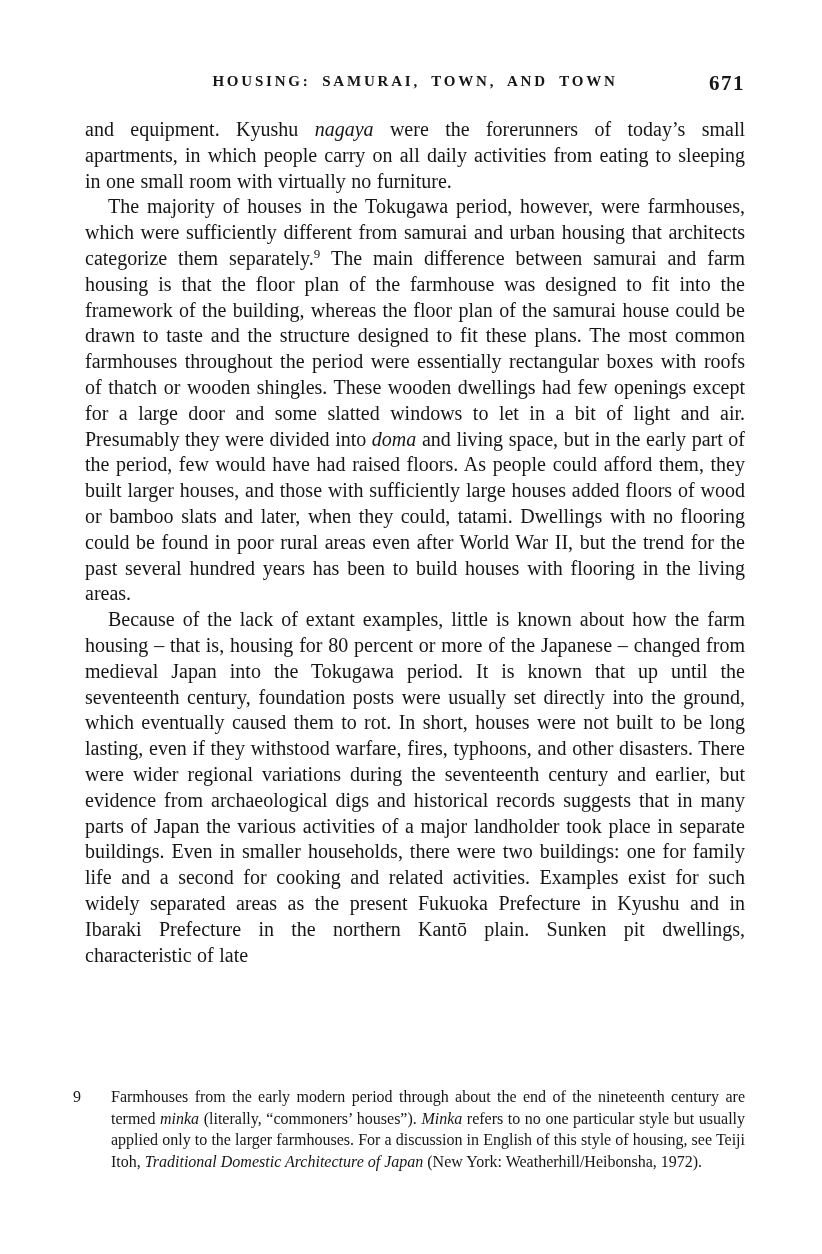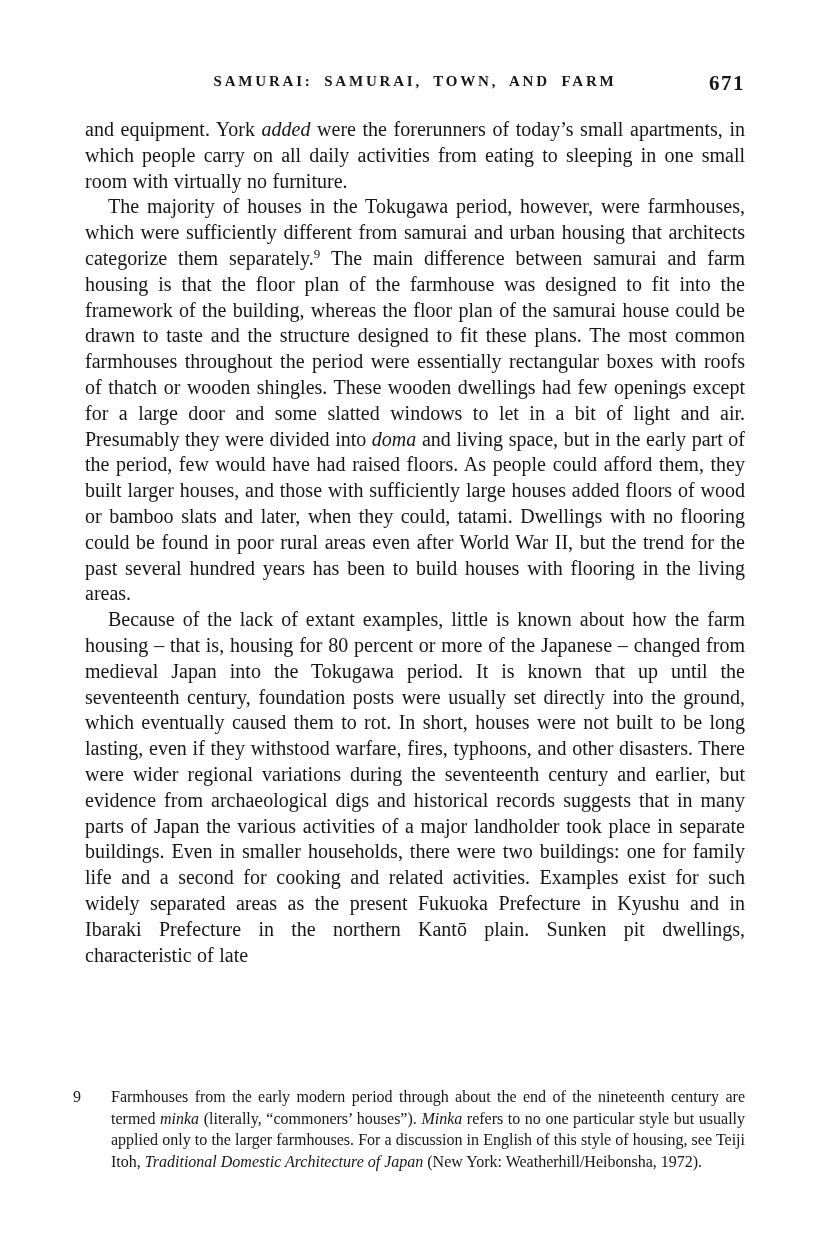--- a/index.html
+++ b/index.html
@@ -83,26 +83,26 @@
     text-align: justify;
     margin-left: 21px;
   }
 </style>
 </head>
 <body>
 
 <div class="page">
 
   <header class="running-head">
-    <span class="rh-title">SAMURAI: SAMURAI, TOWN, AND FARM</span>
+    <span class="rh-title">HOUSING: SAMURAI, TOWN, AND TOWN</span>
     <span class="rh-folio">671</span>
   </header>
 
   <main class="body-text">
-    <p><span>and equipment. York </span><em>added</em><span> were the forerunners of today’s small apartments, in which people carry on all daily activities from eating to sleeping in one small room with virtually no furniture.</span></p>
+    <p><span>and equipment. Kyushu </span><em>nagaya</em><span> were the forerunners of today’s small apartments, in which people carry on all daily activities from eating to sleeping in one small room with virtually no furniture.</span></p>
     <p class="indent"><span>The majority of houses in the Tokugawa period, however, were farmhouses, which were sufficiently different from samurai and urban housing that architects categorize them separately.</span><sup>9</sup><span> The main difference between samurai and farm housing is that the floor plan of the farmhouse was designed to fit into the framework of the building, whereas the floor plan of the samurai house could be drawn to taste and the structure designed to fit these plans. The most common farmhouses throughout the period were essentially rectangular boxes with roofs of thatch or wooden shingles. These wooden dwellings had few openings except for a large door and some slatted windows to let in a bit of light and air. Presumably they were divided into </span><em>doma</em><span> and living space, but in the early part of the period, few would have had raised floors. As people could afford them, they built larger houses, and those with sufficiently large houses added floors of wood or bamboo slats and later, when they could, tatami. Dwellings with no flooring could be found in poor rural areas even after World War II, but the trend for the past several hundred years has been to build houses with flooring in the living areas.</span></p>
     <p class="indent"><span>Because of the lack of extant examples, little is known about how the farm housing – that is, housing for 80 percent or more of the Japanese – changed from medieval Japan into the Tokugawa period. It is known that up until the seventeenth century, foundation posts were usually set directly into the ground, which eventually caused them to rot. In short, houses were not built to be long lasting, even if they withstood warfare, fires, typhoons, and other disasters. There were wider regional variations during the seventeenth century and earlier, but evidence from archaeological digs and historical records suggests that in many parts of Japan the various activities of a major landholder took place in separate buildings. Even in smaller households, there were two buildings: one for family life and a second for cooking and related activities. Examples exist for such widely separated areas as the present Fukuoka Prefecture in Kyushu and in Ibaraki Prefecture in the northern Kantō plain. Sunken pit dwellings, characteristic of late</span></p>
   </main>
 
   <footer class="footnote">
     <span class="fn-marker">9</span>
     <div class="fn-text"><span>Farmhouses from the early modern period through about the end of the nineteenth century are termed </span><em>minka</em><span> (literally, “commoners’ houses”). </span><em>Minka</em><span> refers to no one particular style but usually applied only to the larger farmhouses. For a discussion in English of this style of housing, see Teiji Itoh, </span><em>Traditional Domestic Architecture of Japan</em><span> (New York: Weatherhill/Heibonsha, 1972).</span></div>
   </footer>
 
 </div>

